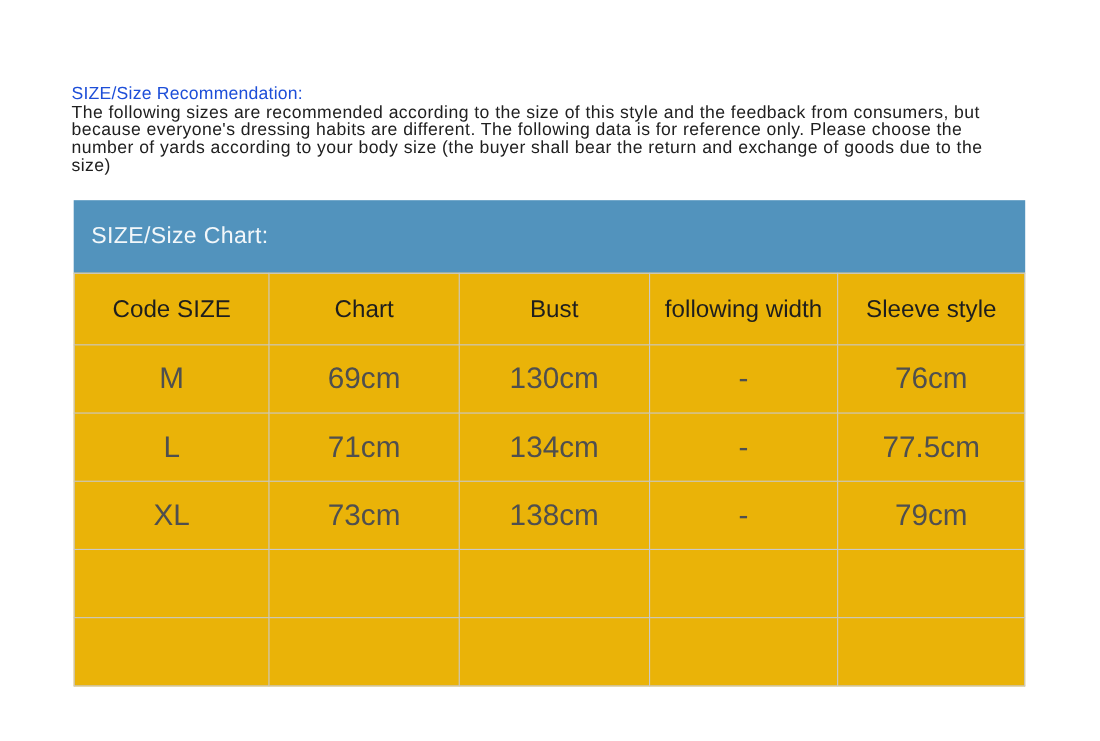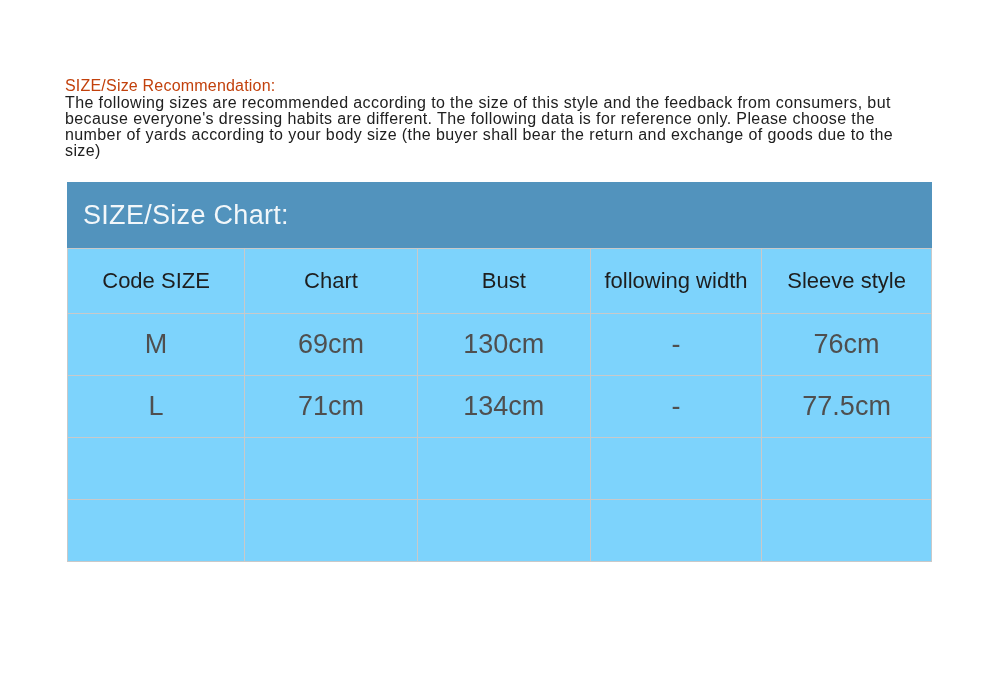--- a/index.html
+++ b/index.html
@@ -7,21 +7,21 @@
     width: 1000px; height: 674px;
     background: #ffffff;
     font-family: "Liberation Sans", sans-serif;
     overflow: hidden;
   }
   .page { padding: 77px 0 0 65px; }
 
   .heading {
     font-size: 16px;
     font-weight: 400;
-    color: #c2410c;
+    color: #1d4ed8;
     letter-spacing: 0.2px;
   }
 
   .description {
     width: 833px;
     font-size: 16px;
     line-height: 16px;
     letter-spacing: 0.4px;
     color: #202020;
   }
@@ -30,29 +30,29 @@
 
   .chart-banner {
     background: #5293bd;
     height: 66px;
     display: flex;
     align-items: center;
     padding-left: 16px;
   }
   .chart-banner span {
     color: #f2f7fa;
-    font-size: 27px;
+    font-size: 21px;
     letter-spacing: 0.3px;
   }
 
   table.size-table {
     width: 100%;
     border-collapse: collapse;
     table-layout: fixed;
-    background: #7dd3fc;
+    background: #eab308;
   }
   .size-table th, .size-table td {
     border: 1px solid #c9c9c9;
     text-align: center;
     vertical-align: middle;
   }
   .size-table th {
     height: 65px;
     font-size: 22px;
     font-weight: 400;
@@ -105,20 +105,27 @@
           <td>76cm</td>
         </tr>
         <tr>
           <td>L</td>
           <td>71cm</td>
           <td>134cm</td>
           <td>-</td>
           <td>77.5cm</td>
         </tr>
         <tr>
+          <td>XL</td>
+          <td>73cm</td>
+          <td>138cm</td>
+          <td>-</td>
+          <td>79cm</td>
+        </tr>
+        <tr>
           <td></td>
           <td></td>
           <td></td>
           <td></td>
           <td></td>
         </tr>
         <tr>
           <td></td>
           <td></td>
           <td></td>

